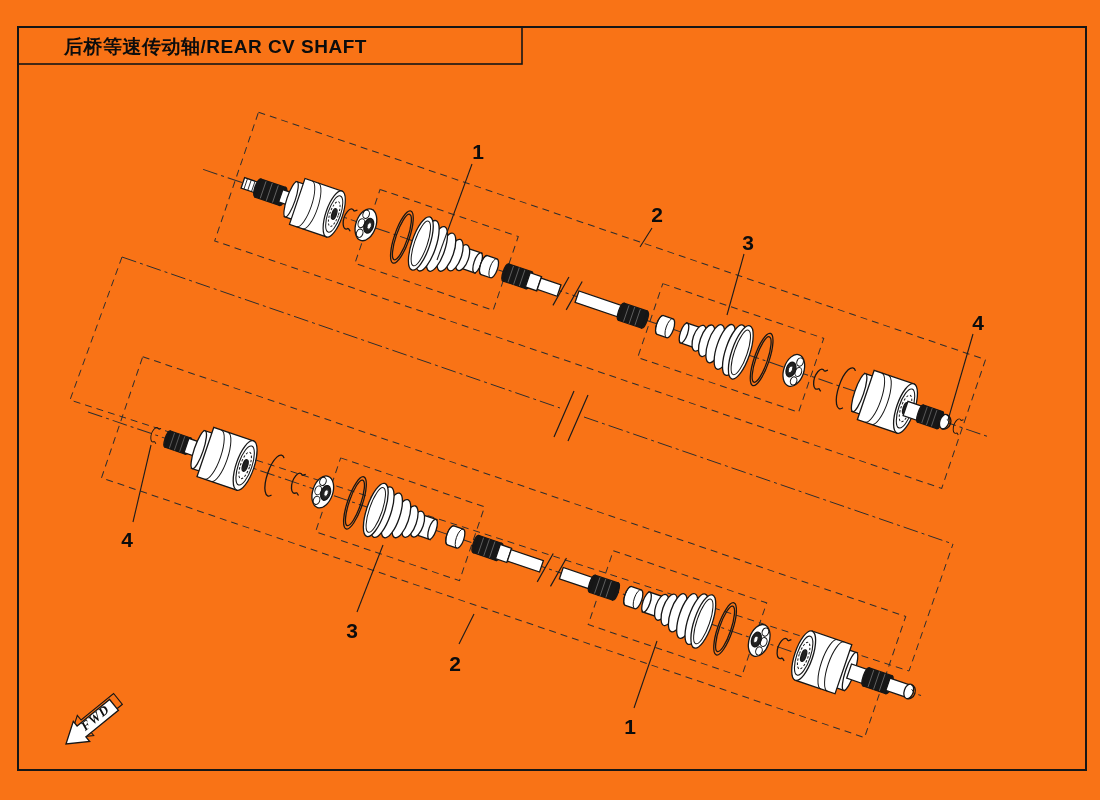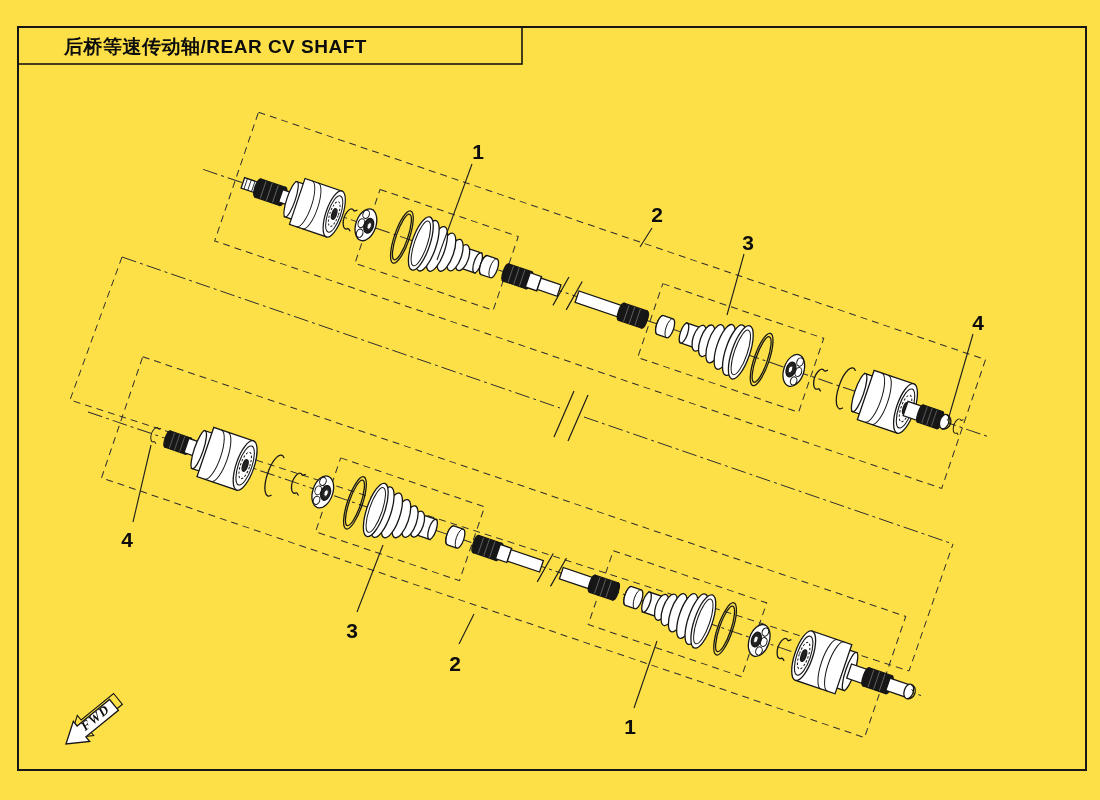--- a/index.html
+++ b/index.html
@@ -1,16 +1,16 @@
 <!DOCTYPE html>
 <html><head>
 <meta charset="utf-8">
 <style>
   html,body{margin:0;padding:0;background:#e8e8e8;}
-  .page{width:1100px;height:800px;background:#fde047;position:relative;overflow:hidden;
+  .page{width:1100px;height:800px;background:#f97316;position:relative;overflow:hidden;
         font-family:"Liberation Sans",sans-serif;}
   svg{display:block;}
   .frame{fill:none;stroke:#161616;stroke-width:2;}
   .tbox{fill:none;stroke:#161616;stroke-width:1.6;}
   .dash{fill:none;stroke:#2e2e2e;stroke-width:1;stroke-dasharray:7 5;}
   .cl{fill:none;stroke:#2e2e2e;stroke-width:1;stroke-dasharray:15 4 3 4;}
   .ldr{fill:none;stroke:#1c1c1c;stroke-width:1.1;}
   .brk{fill:none;stroke:#1c1c1c;stroke-width:1.2;}
   .asm{stroke:#161616;stroke-width:1.3;fill:none;}
   .callout{font:bold 21px "Liberation Sans",sans-serif;fill:#0d0d0d;stroke:none;}

